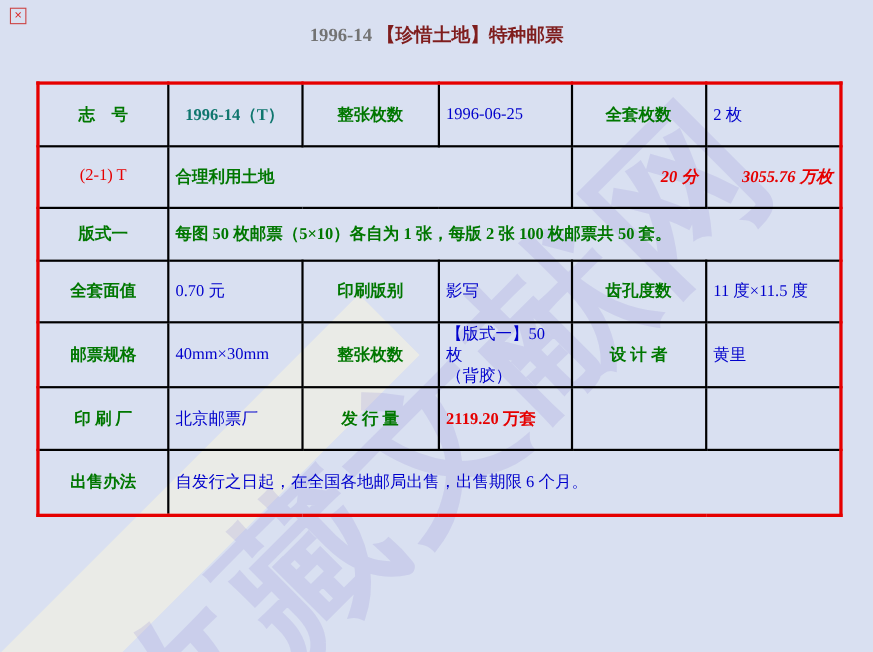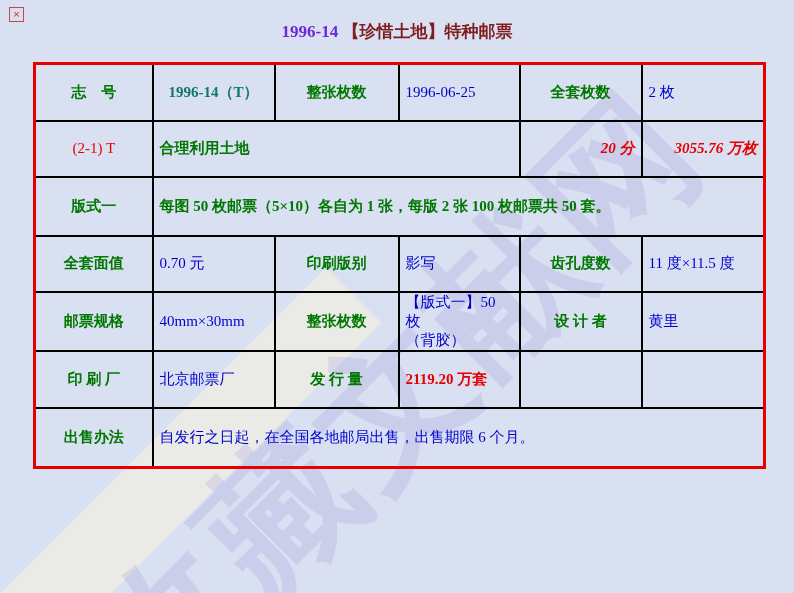--- a/index.html
+++ b/index.html
@@ -26,35 +26,35 @@
   .broken-img {
     position:absolute; left:9px; top:7px; width:13px; height:13px;
     border:1px solid #cc4444; z-index:3;
     font-size:9px; line-height:12px; text-align:center; color:#dd2222;
     font-family:"DejaVu Sans",sans-serif;
   }
   .page-title {
     position:absolute; top:20px; left:0; width:794px; text-align:center;
     font-size:17px; font-weight:bold; z-index:2; white-space:nowrap;
   }
-  .page-title .cat-no { color:#6d28d9; }
+  .page-title .cat-no { color:#737373; }
   .page-title .cat-name { color:#7f1d1d; }
 
   table.info {
-    position:absolute; left:33px; top:62px; width:730px;
+    position:absolute; left:33px; top:74px; width:730px;
     border-collapse:collapse; table-layout:fixed;
     background:transparent; z-index:2;
     border:3px solid #e60000;
   }
   table.info td {
     border:2px solid #000;
     font-size:15px; padding:0 6px; overflow:hidden;
     vertical-align:middle;
   }
-  tr.h57 { height:57px; } tr.h56 { height:56px; } tr.h59 { height:59px; } tr.h54 { height:60px; }
+  tr.h57 { height:57px; } tr.h56 { height:56px; } tr.h59 { height:48px; } tr.h54 { height:60px; }
 
   .lab   { color:#007700; font-weight:bold; text-align:center; }
   .val   { color:#0000cc; text-align:left; }
   .mag   { color:#0f766e; font-weight:bold; text-align:center; }
   .redc  { color:#e60000; font-weight:normal; text-align:center; }
   .redl  { color:#e60000; font-weight:bold; text-align:left; }
   .redr  { color:#e60000; font-weight:bold; text-align:right;font-style:italic; }
   .grnl  { color:#007700; font-weight:bold; text-align:left; }
 </style>
 </head>

